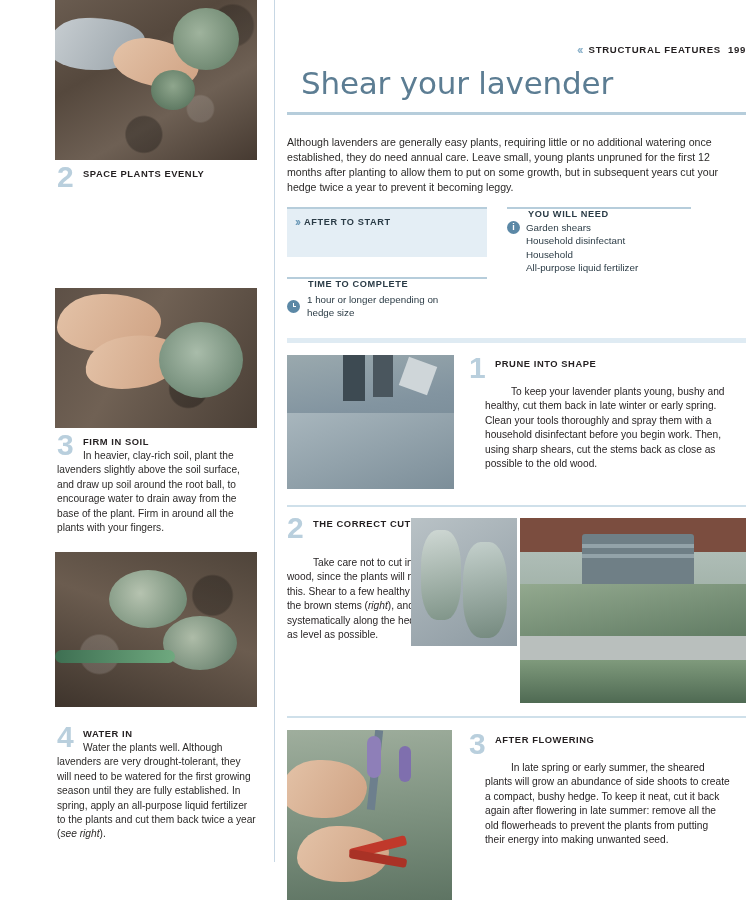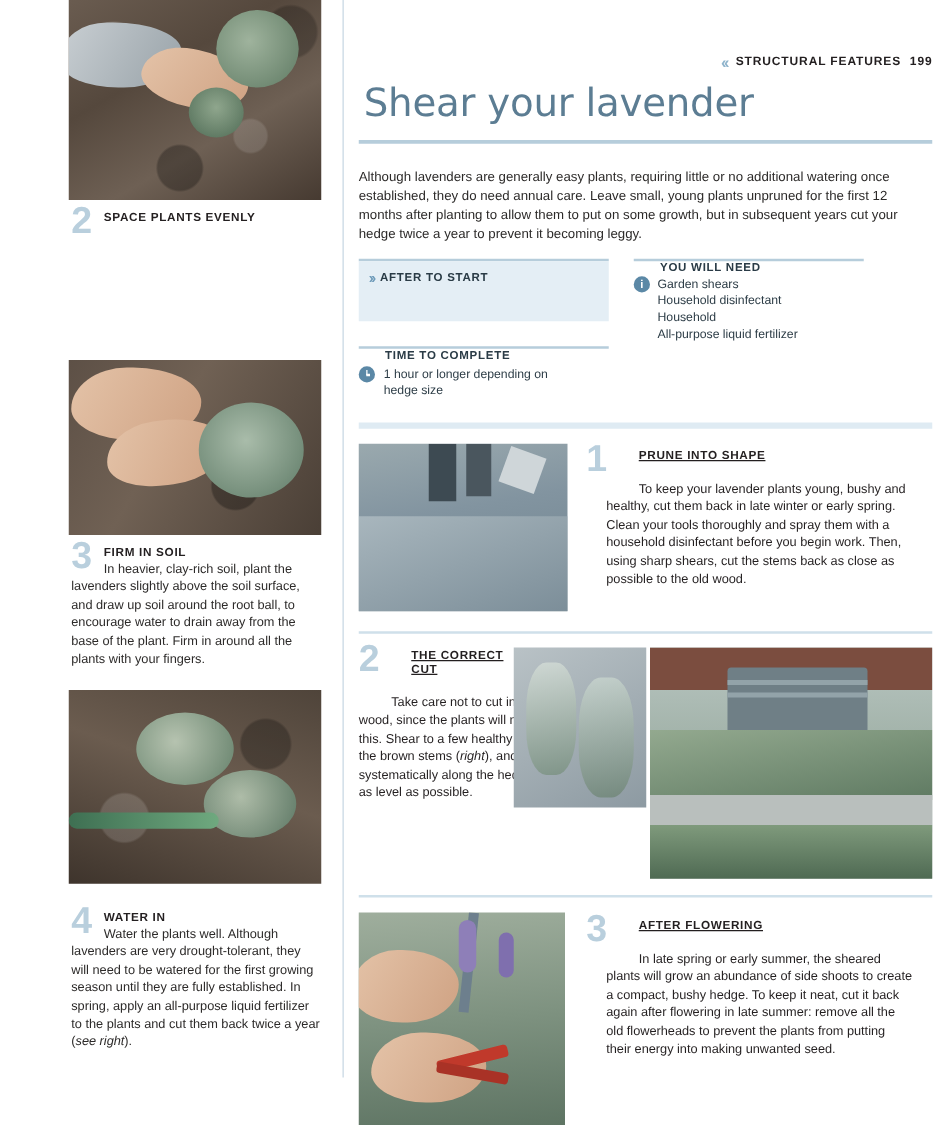--- a/index.html
+++ b/index.html
@@ -133,21 +133,21 @@
   .chev-left {
     color: #8fb4cc;
     font-size: 13px;
     letter-spacing: -2px;
     font-weight: bold;
   }
   .folio { color: #231f20; }
 
   .title {
     position: absolute;
-    left: 4px;
+    left: 14px;
     top: 68px;
     font-size: 31px;
     line-height: 1;
     font-weight: normal;
     color: #5c7d93;
     font-family: "DejaVu Sans", sans-serif;
     letter-spacing: -.2px;
   }
   .title-rule {
     position: absolute;
@@ -237,22 +237,21 @@
     left: 0; top: -5px;
     font-size: 30px;
     line-height: 1;
     font-weight: bold;
     color: #b9cfdd;
   }
   .rstep-head {
     font-size: 9.4px;
     font-weight: bold;
     letter-spacing: .55px;
-    margin: 0 0 2px 16px;
-    text-decoration: underline;
+    margin: 0 0 2px 0;
   }
   .rstep-body {
     font-size: 10.2px;
     line-height: 14.4px;
     margin: 16px;
   }
   .hr-thin {
     position: absolute;
     height: 2px;
     background: #cfe0ea;
@@ -344,21 +343,21 @@
           <div class="info-body">Household disinfectant</div>
           <div class="info-body">Household</div>
           <div class="info-body">All-purpose liquid fertilizer</div>
         </div>
       </div>
     </div>
 
     <div class="info-rule" style="left:0; top:277px; width:200px;"></div>
     <div style="position:absolute; left:0; top:279px; width:205px;">
       <div class="info-title" style="padding-left:21px;">TIME TO COMPLETE</div>
-      <div style="display:flex; gap:7px; margin-top:4px;">
+      <div style="display:flex; gap:7px; margin-top:4px;align-items:center;">
         <span class="icon-clock"></span>
         <div class="info-body" style="width:160px;">1 hour or longer depending on hedge size</div>
       </div>
     </div>
 
     <div class="band" style="left:0; top:338px; width:459px; height:5px;"></div>
 
     <div class="photo" style="left:0; top:355px; width:167px; height:134px; background:linear-gradient(170deg,#9aa9ae 0%, #8294a0 40%, #6e828d 100%);">
       <div style="position:absolute; left:0; top:58px; width:167px; height:76px; background:linear-gradient(160deg,#a8b6bd,#7c8e99);"></div>
       <div style="position:absolute; left:56px; top:0; width:22px; height:46px; background:#3d4a52;"></div>

